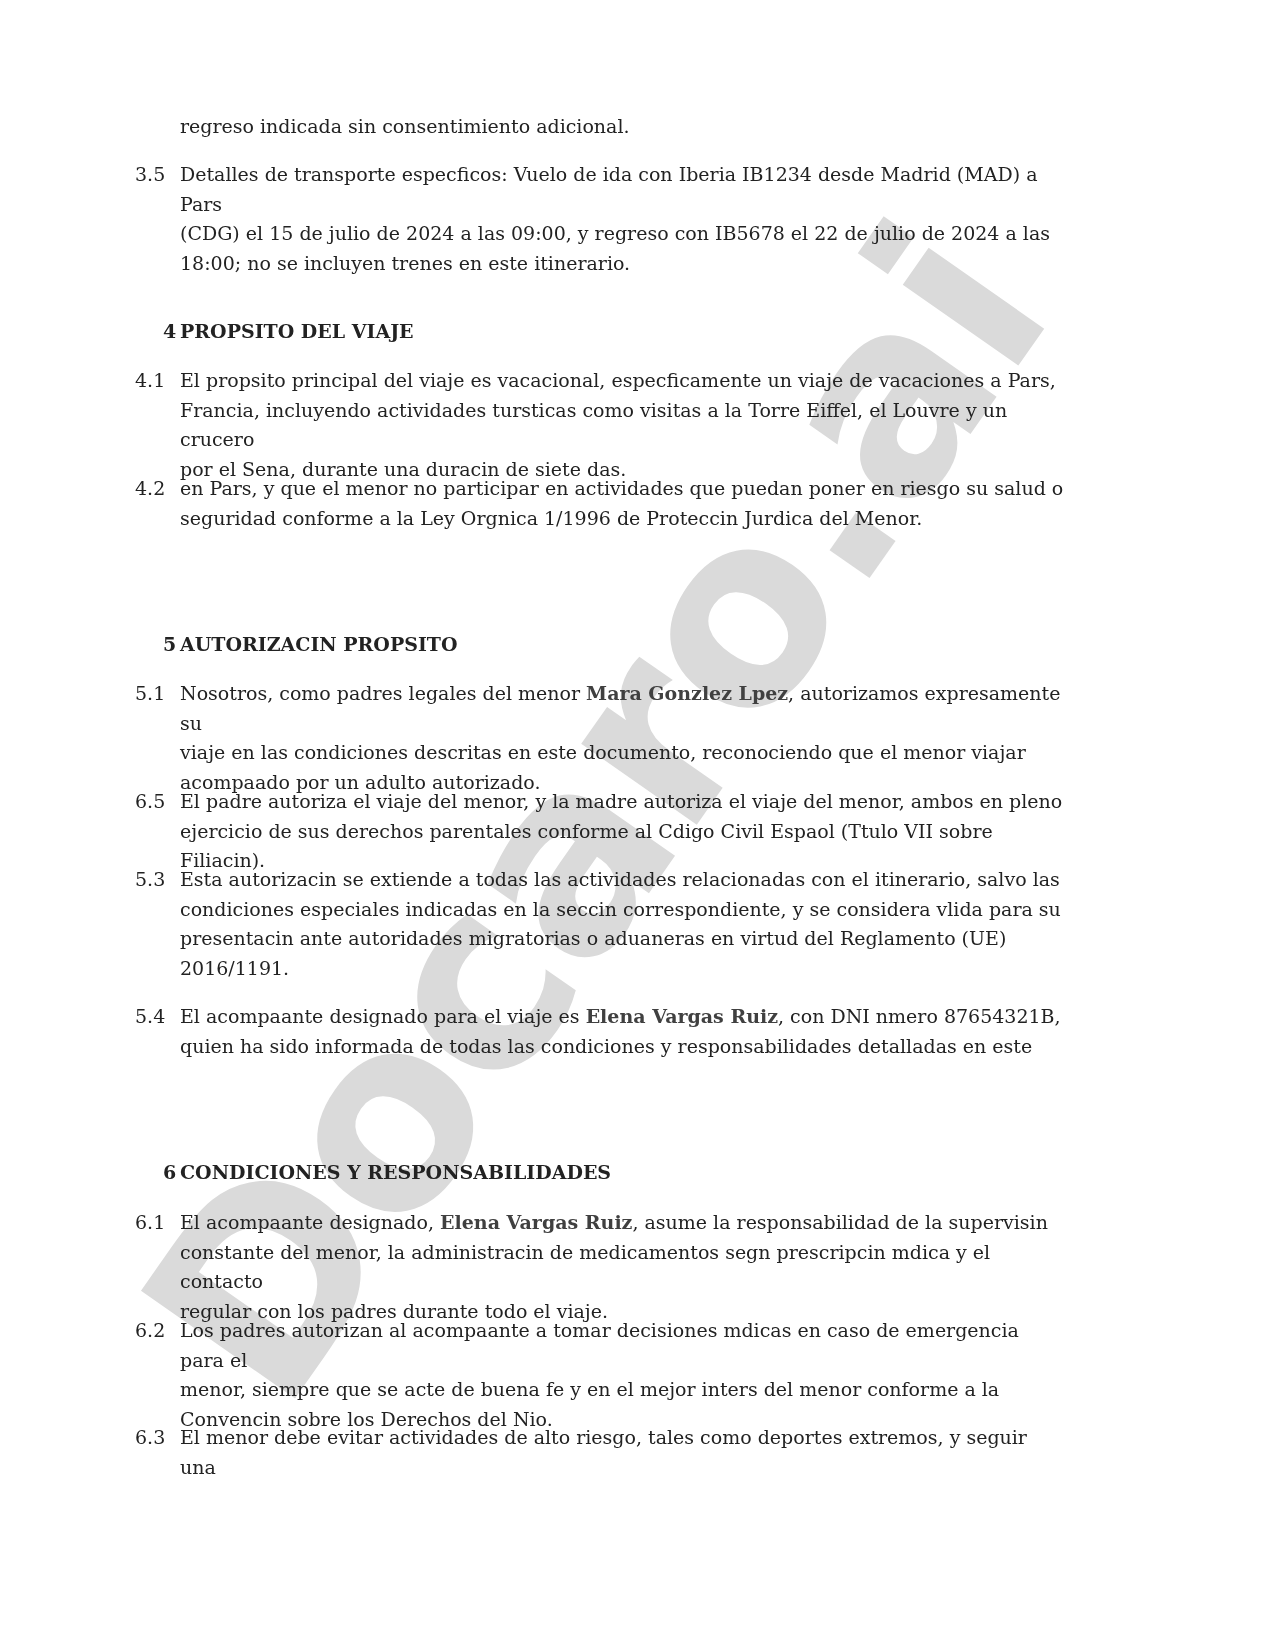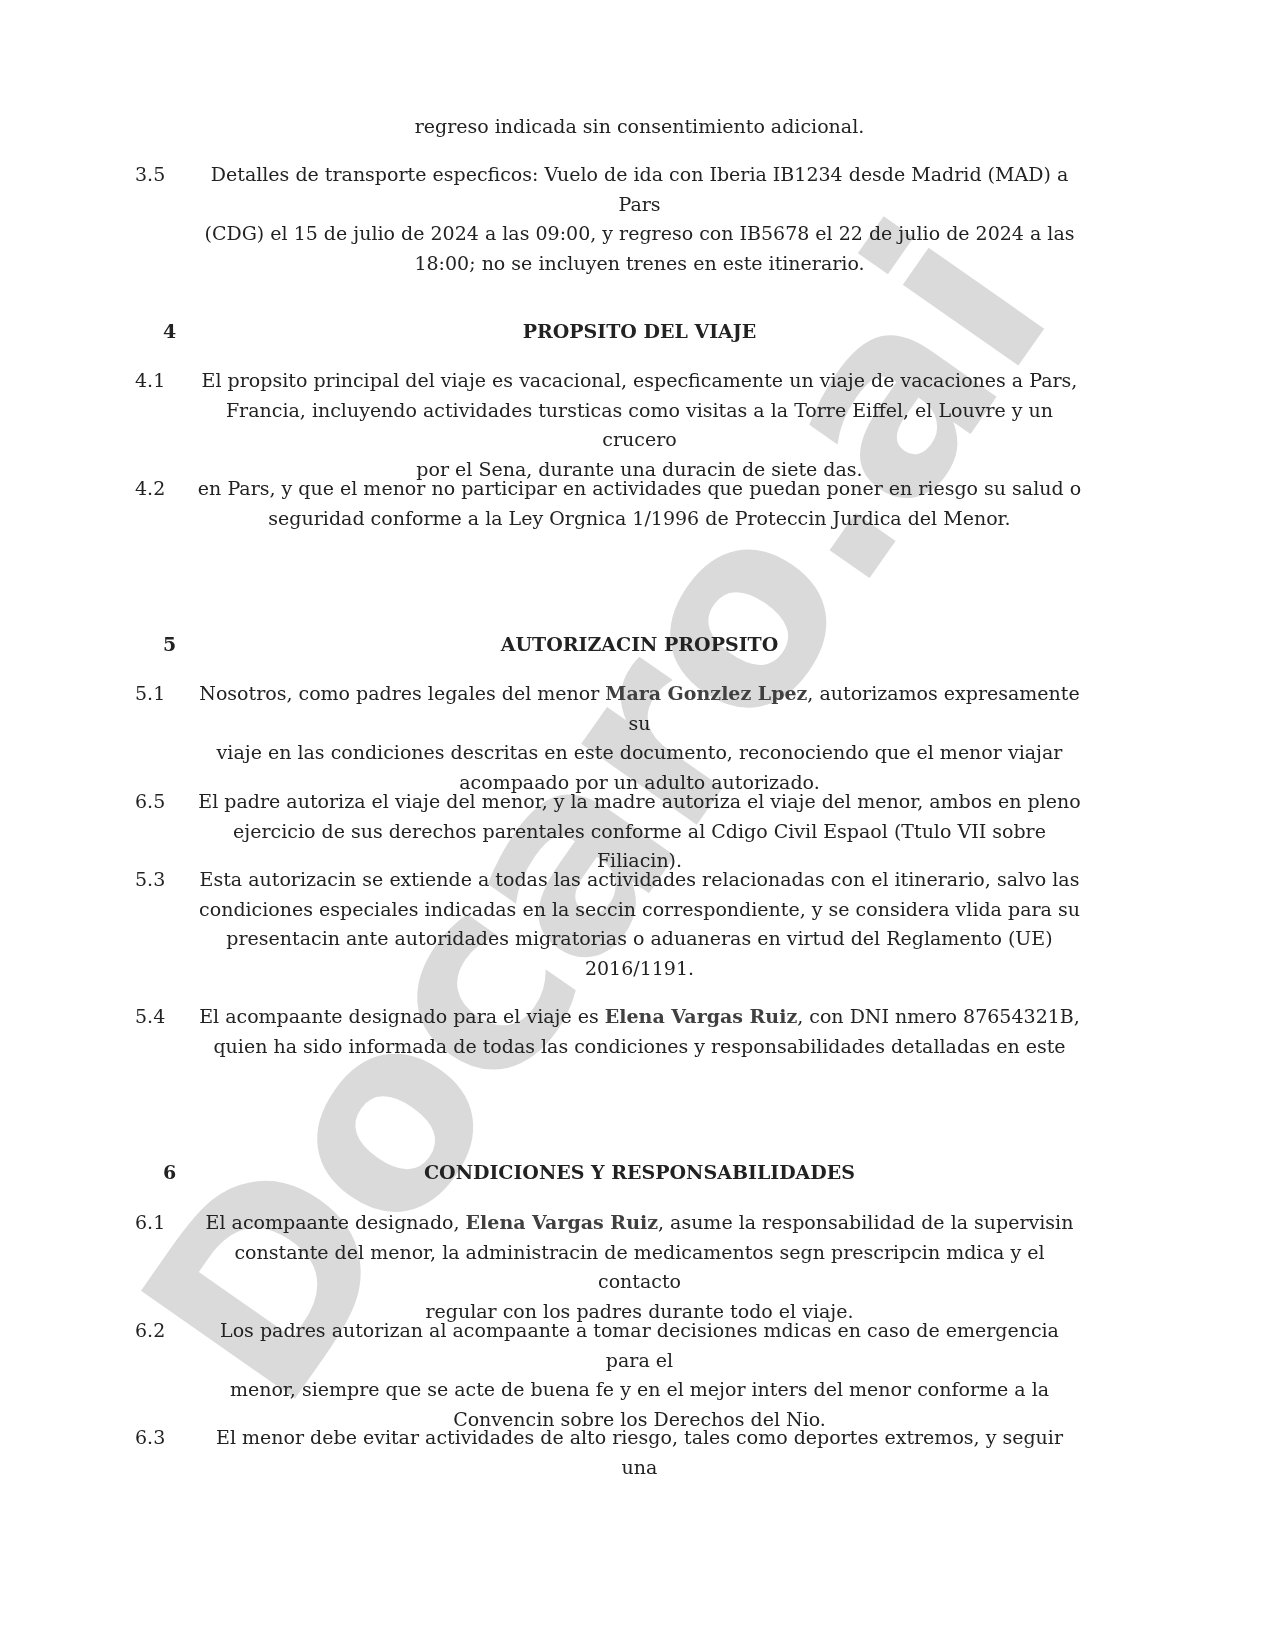--- a/index.html
+++ b/index.html
@@ -20,21 +20,21 @@
   }
   .content {
     position: absolute; left: 0; top: 0; width: 1275px; z-index: 1;
     font-family: "DejaVu Serif", serif;
     font-size: 19px;
     color: #222222;
     line-height: 29.5px;
   }
   .row { position: absolute; left: 0; width: 1275px; }
   .num { position: absolute; left: 135px; width: 45px; }
-  .txt { position: absolute; left: 197px; width: 885px; text-align: center; }
+  .txt { position: absolute; left: 180px; width: 885px; }
   .heading .num { left: 163px; font-weight: bold; }
   .heading .txt { font-weight: bold; }
   b { font-weight: bold; color: #404040; }
 </style>
 </head>
 <body>
 
 <div class="page">
 
   <div class="watermark">Docaro.ai</div>

